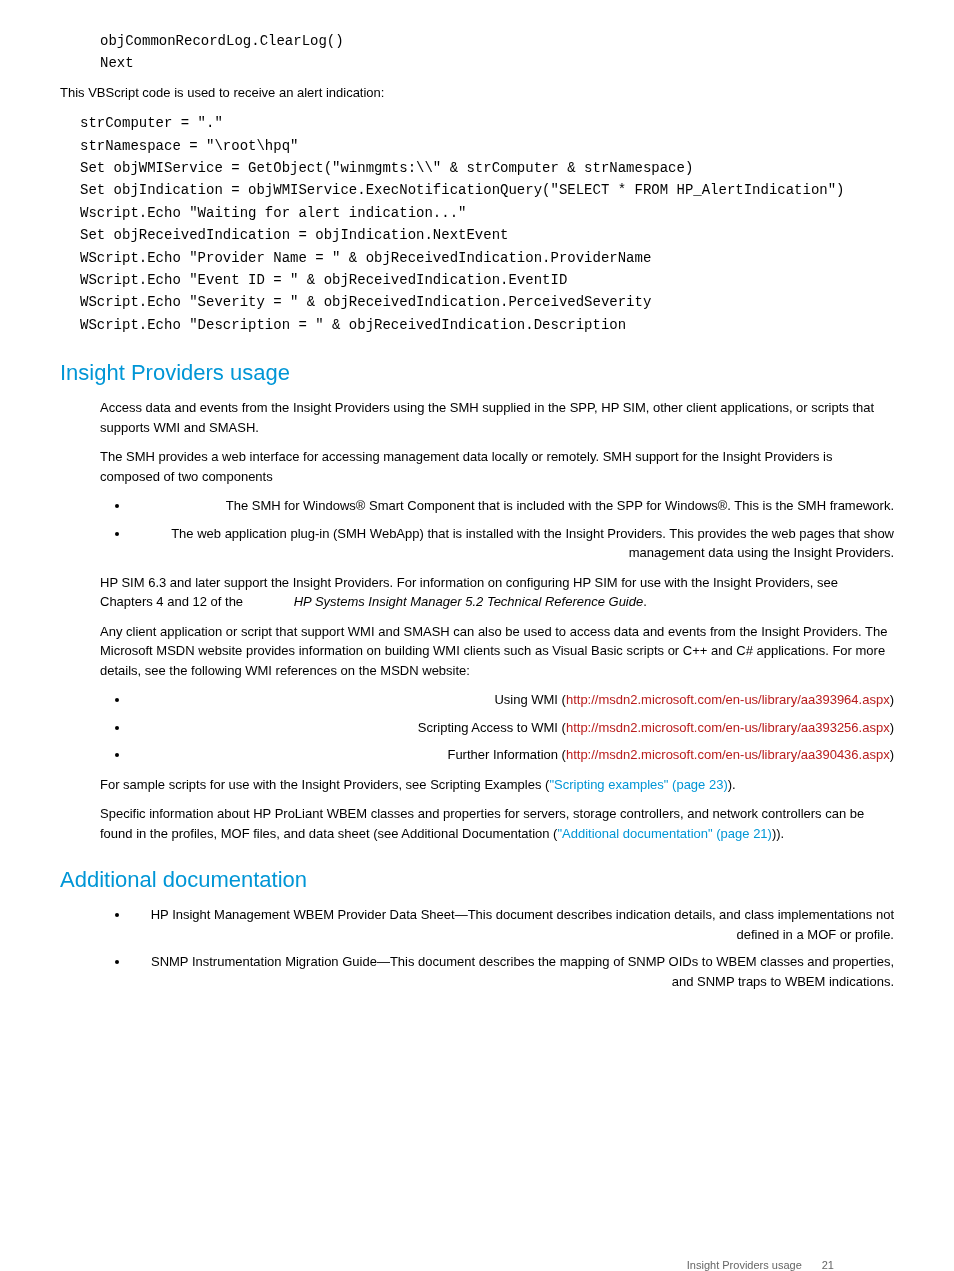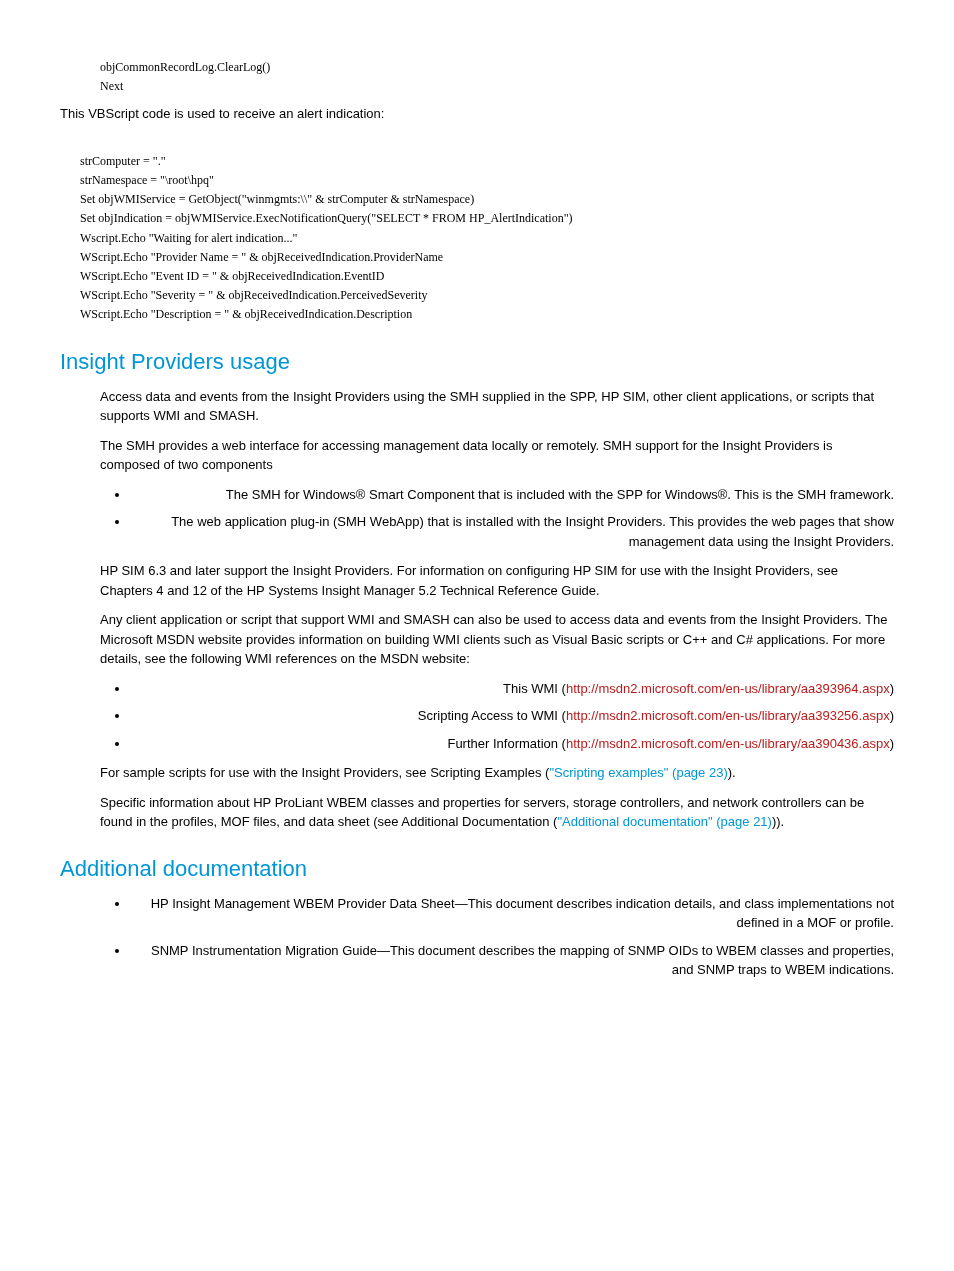--- a/index.html
+++ b/index.html
@@ -7,27 +7,26 @@
       font-family: Arial, Helvetica, sans-serif;
       font-size: 13px;
       color: #000;
       background: #fff;
       width: 954px;
       min-height: 1271px;
       padding: 30px 60px 60px 60px;
     }
 
     .code-block {
-      font-family: Liberation Serif, serif;
-      font-size: 12px;
+      font-family: Liberation Mono, monospace;
+      font-size: 14px;
       color: #000;
       line-height: 1.6;
       margin-bottom: 8px;
       padding-left: 40px;
-      margin-top: 28px;
     }
 
     .text-normal {
       font-size: 13px;
       line-height: 1.5;
       margin-bottom: 10px;
       padding-left: 40px;
     }
 
     .section-heading {
@@ -55,20 +54,22 @@
       color: #b91c1c;
       text-decoration: none;
     }
 
     .link-inline {
       color: #0096d6;
       text-decoration: none;
     }
 
     .italic {
+      font-style: italic;
+      margin-left: 47px;
     }
 
     .footer {
       position: absolute;
       bottom: 30px;
       right: 60px;
       font-size: 11px;
       color: #666;
       display: flex;
       gap: 20px;
@@ -90,20 +91,21 @@
   </div>
 
   <p class="text-normal" style="padding-left:0;">This VBScript code is used to receive an alert indication:</p>
 
   <div class="code-block" style="padding-left:20px;">
     <div>strComputer = "."</div>
     <div>strNamespace = "\root\hpq"</div>
     <div>Set objWMIService = GetObject("winmgmts:\\" &amp; strComputer &amp; strNamespace)</div>
     <div>Set objIndication = objWMIService.ExecNotificationQuery("SELECT * FROM HP_AlertIndication")</div>
     <div>Wscript.Echo "Waiting for alert indication..."</div>
+    <div>Set objReceivedIndication = objIndication.NextEvent</div>
     <div>WScript.Echo "Provider Name = " &amp; objReceivedIndication.ProviderName</div>
     <div>WScript.Echo "Event ID = " &amp; objReceivedIndication.EventID</div>
     <div>WScript.Echo "Severity = " &amp; objReceivedIndication.PerceivedSeverity</div>
     <div>WScript.Echo "Description = " &amp; objReceivedIndication.Description</div>
   </div>
 
   <h2 class="section-heading">Insight Providers usage</h2>
 
   <p class="text-normal">Access data and events from the Insight Providers using the SMH supplied in the SPP, HP SIM, other client applications, or scripts that supports WMI and SMASH.</p>
 
@@ -115,21 +117,21 @@
   </ul>
 
   <p class="text-normal">
     <span>HP SIM 6.3 and later support the Insight Providers. For information on configuring HP SIM for use with the Insight Providers, see Chapters 4 and 12 of the </span><span class="italic">HP Systems Insight Manager 5.2 Technical Reference Guide</span><span>.</span>
   </p>
 
   <p class="text-normal">Any client application or script that support WMI and SMASH can also be used to access data and events from the Insight Providers. The Microsoft MSDN website provides information on building WMI clients such as Visual Basic scripts or C++ and C# applications. For more details, see the following WMI references on the MSDN website:</p>
 
   <ul class="bullet-list">
     <li>
-      <span>This WMI</span>
+      <span>Using WMI</span>
       (<a class="link" href="#">http://msdn2.microsoft.com/en-us/library/aa393964.aspx</a>)
     </li>
     <li>
       <span>Scripting Access to WMI</span>
       (<a class="link" href="#">http://msdn2.microsoft.com/en-us/library/aa393256.aspx</a>)
     </li>
     <li>
       <span>Further Information</span>
       (<a class="link" href="#">http://msdn2.microsoft.com/en-us/library/aa390436.aspx</a>)
     </li>

